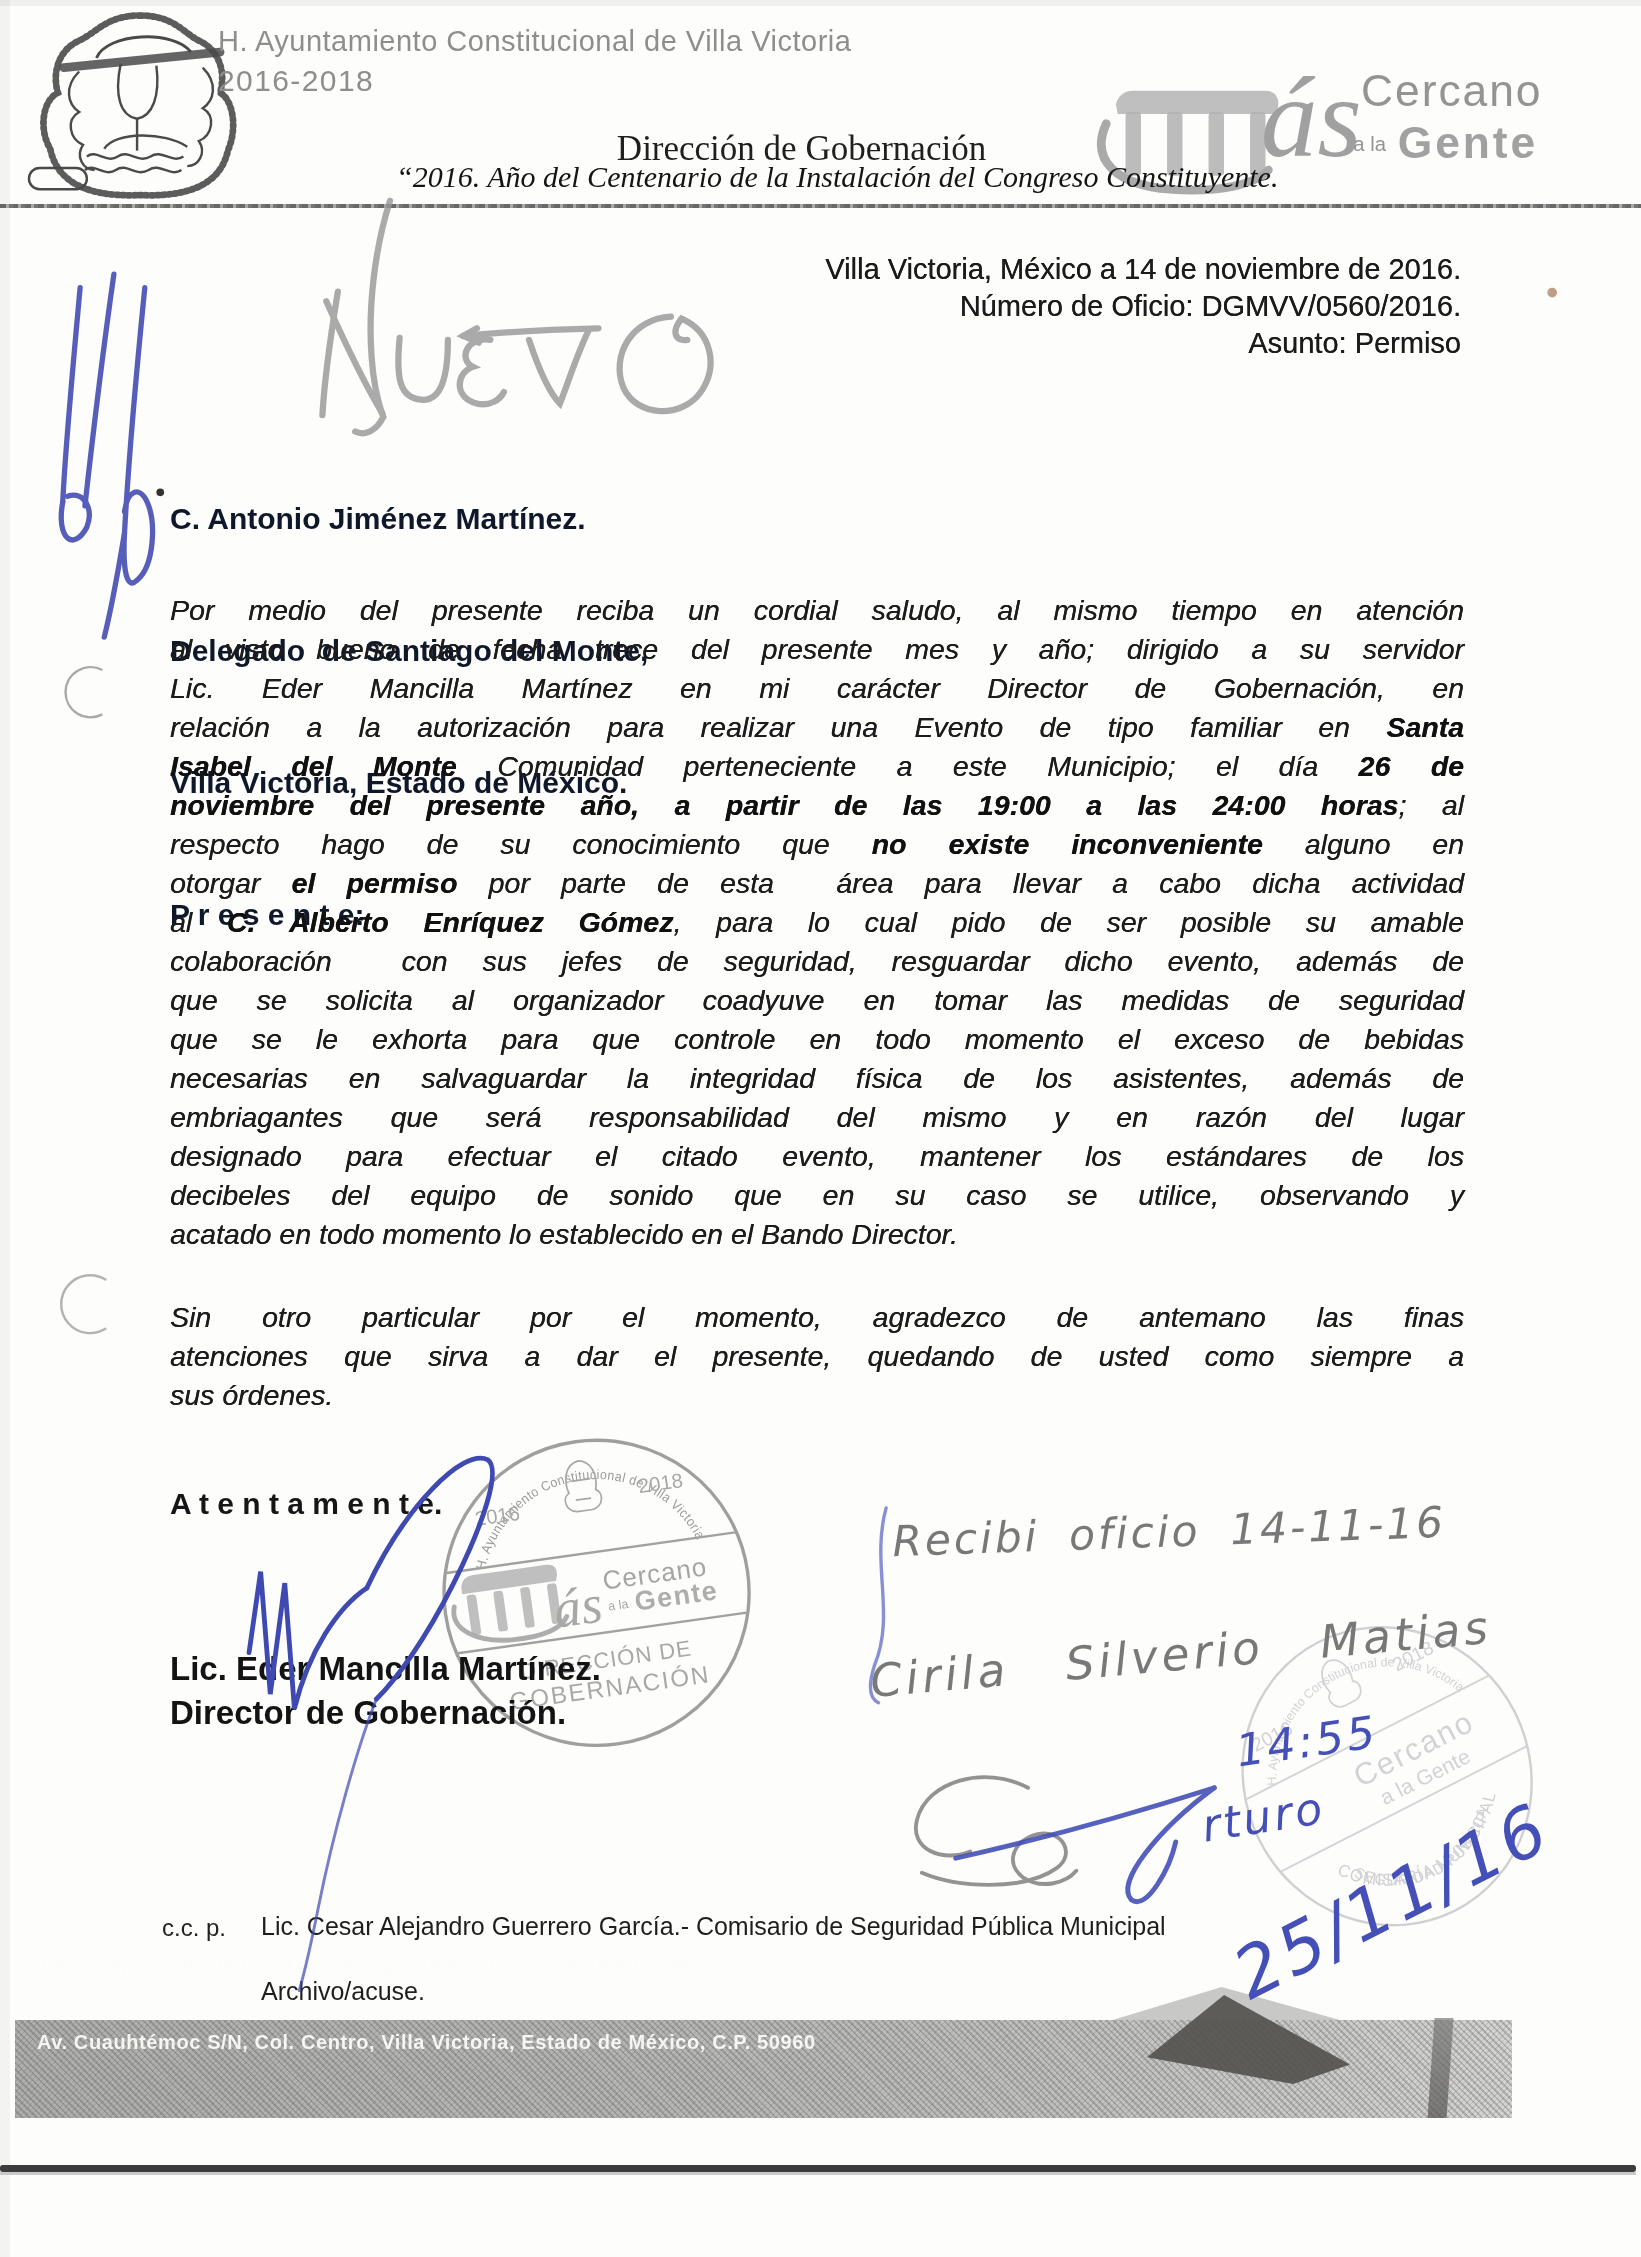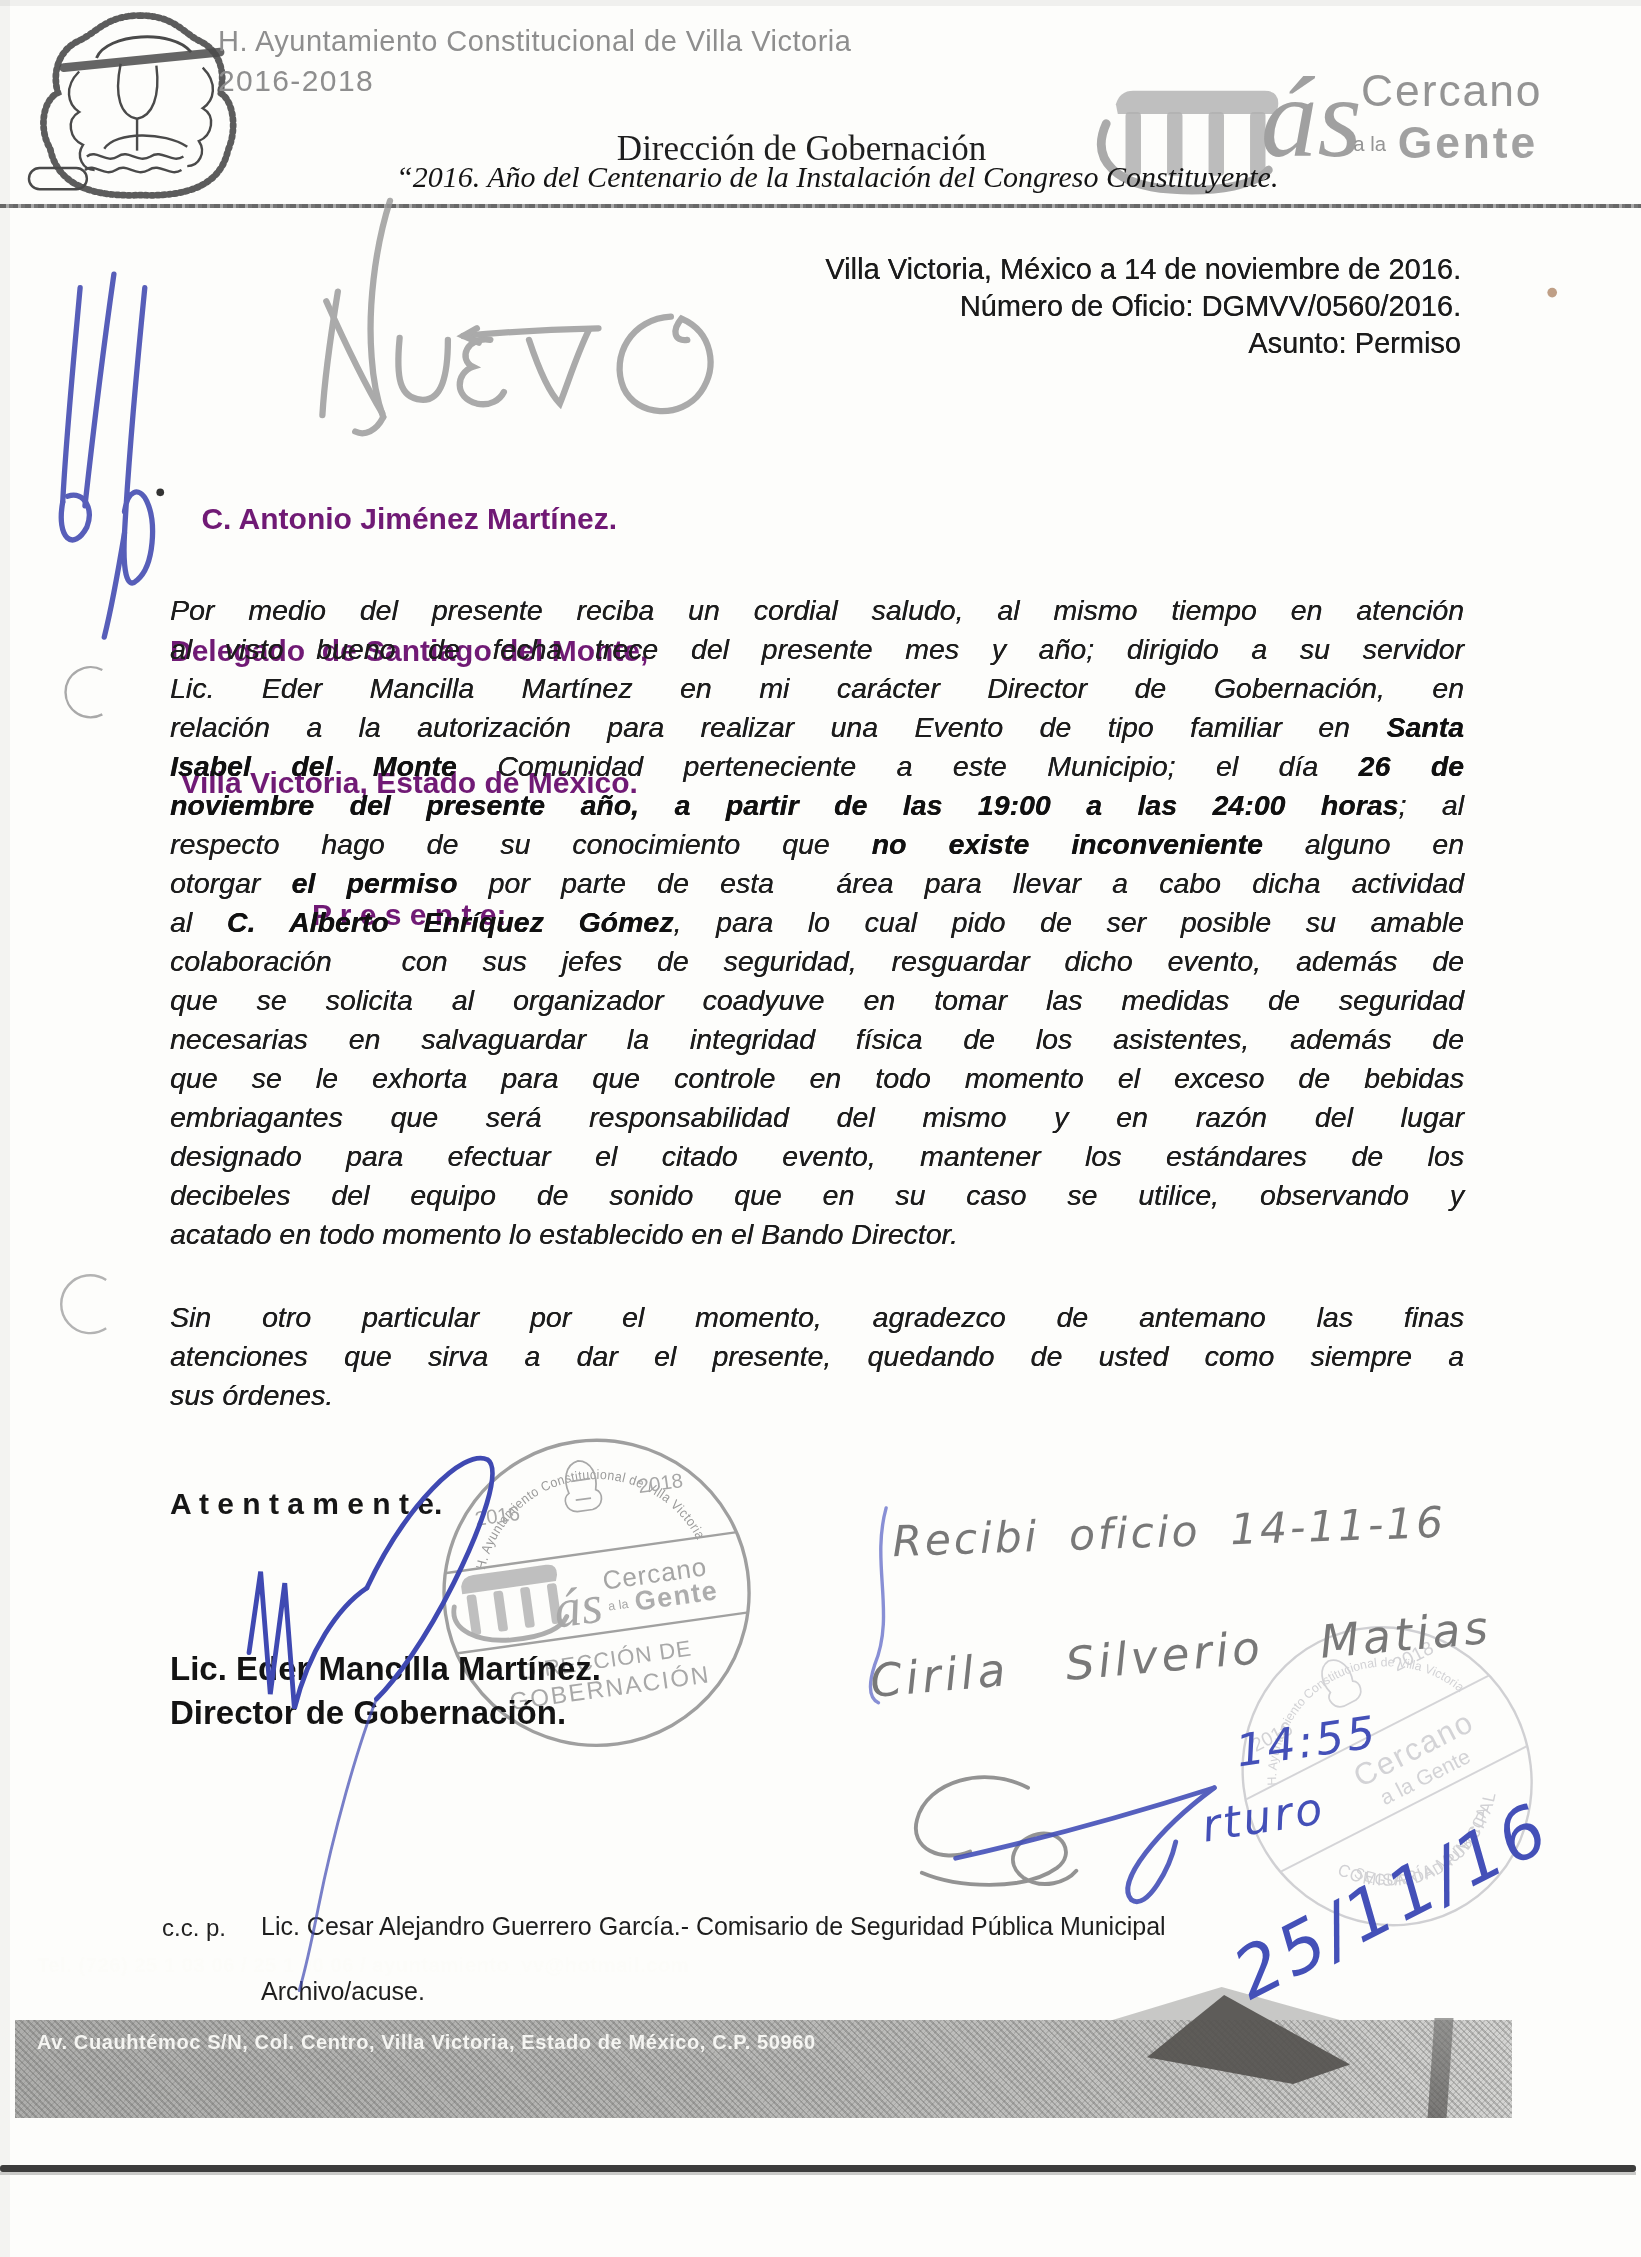--- a/index.html
+++ b/index.html
@@ -17,22 +17,22 @@
   .motto{left:396px;top:160px;font-family:"Liberation Serif",serif;font-style:italic;
          font-size:30px;color:#141414;}
   .divider{left:0;top:204px;width:1641px;height:3.9px;opacity:.85;
            background:repeating-linear-gradient(90deg,#4e4e4e 0 5.8px,#9a9a9a 5.8px 8.7px,#5e5e5e 8.7px 12.6px);}
 
   
   .meta{right:180px;top:251px;text-align:right;font-size:29px;line-height:37px;color:#1b1b1b;
         text-shadow:0.2px 0 0 #222;}
 
   
-  .addr{left:170px;top:409px;font-weight:bold;font-size:30px;line-height:44px;color:#701a75;
-        white-space:pre-wrap;text-align:center;}
+  .addr{left:170px;top:409px;font-weight:bold;font-size:30px;line-height:44px;color:#0f172a;
+        white-space:pre-wrap;}
 
   
   .bodyblock{left:170px;top:591px;width:1294px;font-size:28.5px;line-height:39px;
              text-shadow:0.2px 0 0 #222;}
   .bodyblock2{left:170px;top:1298px;width:1294px;font-size:28.5px;line-height:39px;
              text-shadow:0.2px 0 0 #222;}
   .bline{white-space:pre-wrap;text-align:justify;text-align-last:justify;font-style:italic;}
   .bline.last{text-align-last:left;}
   .bline b{font-weight:bold;color:#101010;}
 
@@ -187,22 +187,22 @@
       <div class="bline"><span>al visto bueno de fecha trece del presente mes y año; dirigido a su servidor</span></div>
       <div class="bline"><span>Lic. Eder Mancilla Martínez en mi carácter Director de Gobernación, en</span></div>
       <div class="bline"><span>relación a la autorización para realizar una Evento de tipo familiar en </span><b>Santa</b></div>
       <div class="bline"><b>Isabel del Monte</b><span> Comunidad perteneciente a este Municipio; el día </span><b>26 de</b></div>
       <div class="bline"><b>noviembre del presente año, a partir de las 19:00 a las 24:00 horas</b><span>; al</span></div>
       <div class="bline"><span>respecto hago de su conocimiento que </span><b>no existe inconveniente</b><span> alguno en</span></div>
       <div class="bline"><span>otorgar </span><b>el permiso</b><span> por parte de esta  área para llevar a cabo dicha actividad</span></div>
       <div class="bline"><span>al </span><b>C. Alberto Enríquez Gómez</b><span>, para lo cual pido de ser posible su amable</span></div>
       <div class="bline"><span>colaboración  con sus jefes de seguridad, resguardar dicho evento, además de</span></div>
       <div class="bline"><span>que se solicita al organizador coadyuve en tomar las medidas de seguridad</span></div>
+      <div class="bline"><span>que se le exhorta para que controle en todo momento el exceso de bebidas</span></div>
       <div class="bline"><span>necesarias en salvaguardar la integridad física de los asistentes, además de</span></div>
-      <div class="bline"><span>que se le exhorta para que controle en todo momento el exceso de bebidas</span></div>
       <div class="bline"><span>embriagantes que será responsabilidad del mismo y en razón del lugar</span></div>
       <div class="bline"><span>designado para efectuar el citado evento, mantener los estándares de los</span></div>
       <div class="bline"><span>decibeles del equipo de sonido que en su caso se utilice, observando y</span></div>
       <div class="bline last"><span>acatado en todo momento lo establecido en el Bando Director.</span></div>
     </div>
   <div class="abs bodyblock2">
       <div class="bline"><span>Sin otro particular por el momento, agradezco de antemano las finas</span></div>
       <div class="bline"><span>atenciones que sirva a dar el presente, quedando de usted como siempre a</span></div>
       <div class="bline last"><span>sus órdenes.</span></div>
     </div>

